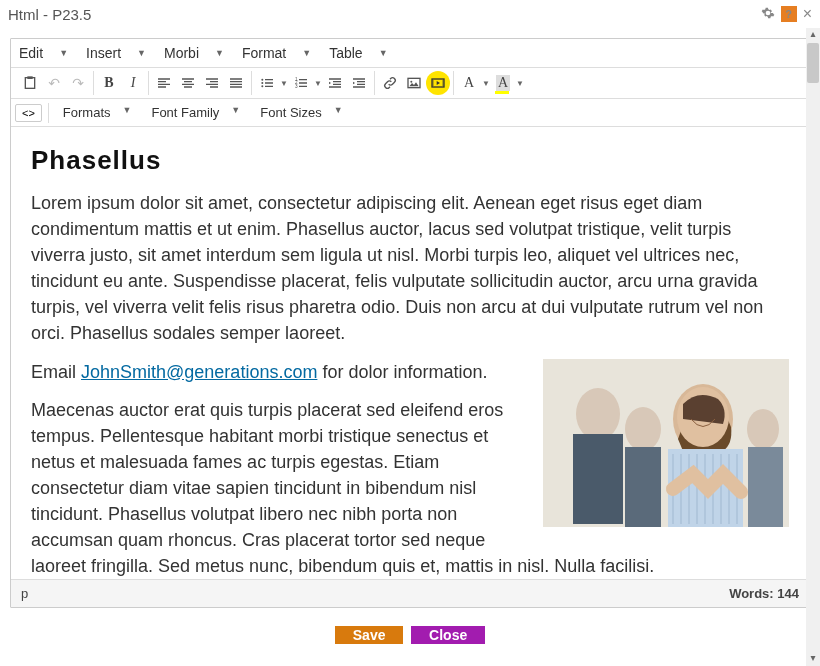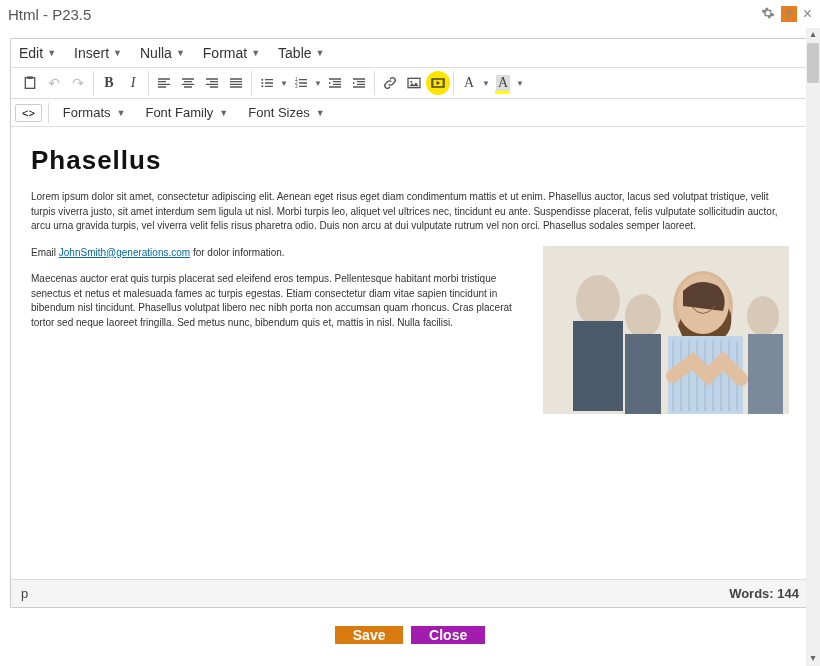--- a/index.html
+++ b/index.html
@@ -3,39 +3,39 @@
 <meta charset="utf-8">
 <style>
 * { box-sizing: border-box; margin: 0; padding: 0; }
 body { font-family: Arial, sans-serif; font-size: 13px; background: #fff; width: 820px; height: 666px; overflow: hidden; position: relative; }
 .titlebar { height: 28px; display: flex; align-items: center; padding: 12px 8px; color: #555; }
 .titlebar .title { font-size: 15px; flex: 1; }
 .titlebar .icon { margin-left: 6px; color: #888; cursor: pointer; }
 .help-badge { background: #e67e22; color: #fff; width: 16px; height: 16px; display: inline-flex; align-items: center; justify-content: center; font-size: 11px; font-weight: bold; }
 .editor-wrap { border: 1px solid #ccc; margin: 10px; border-radius: 1px; position: relative; height: 570px; display:flex; flex-direction:column; }
 .menubar { border-bottom: 1px solid #ddd; padding: 6px 8px; display: flex; gap: 18px; }
-.menu-item { font-size: 14px; cursor: pointer; color: #333; display: flex; align-items: center; gap: 4px; }
+.menu-item { font-size: 14px; cursor: pointer; color: #333; display: flex; align-items: center; gap: 16px; }
 .caret { font-size: 9px; color: #666; }
 .toolbar { border-bottom: 1px solid #ddd; padding: 3px 4px; display: flex; align-items: center; flex-wrap: wrap; gap: 0; }
 .tool-group { display: flex; align-items: center; border-right: 1px solid #ddd; padding: 0 3px; }
 .tool-group:last-child { border-right: none; }
 .tbtn { width: 24px; height: 24px; display: inline-flex; align-items: center; justify-content: center; cursor: pointer; border-radius: 2px; color: #444; font-size: 14px; position: relative; }
 .tbtn.bold { font-weight: bold; font-family: Georgia, serif; }
 .tbtn.italic { font-style: italic; font-family: Georgia, serif; }
 .tbtn.highlighted { background: radial-gradient(circle, #ffe400 50%, #ffe400 50%); border-radius: 50%; }
 .tbtn svg { width: 16px; height: 16px; }
 .dropdown-caret { font-size: 8px; color: #666; width: 10px; display: inline-flex; align-items: center; justify-content: center; cursor: pointer; }
 .toolbar2 { border-bottom: 1px solid #ddd; padding: 3px 4px; display: flex; align-items: center; gap: 4px; }
 .code-toggle { border: 1px solid #ccc; padding: 2px 6px; font-size: 11px; cursor: pointer; border-radius: 2px; }
-.select-btn { border: none; background: none; padding: 3px 8px; font-size: 13px; cursor: pointer; display: flex; align-items: center; gap: 6px; color: #333; }
+.select-btn { border: none; background: none; padding: 3px 8px; font-size: 13px; cursor: pointer; display: flex; align-items: flex-start; gap: 12px; color: #333; }
 .select-btn .caret { font-size: 9px; }
 .divider { width: 1px; height: 20px; background: #ddd; margin: 0 2px; }
 .content-area { flex: 1; overflow: auto; padding: 18px 20px; position: relative; }
 .content-area h1 { font-family: Arial Black, Arial, sans-serif; font-size: 26px; font-weight: 900; letter-spacing: 1px; margin-bottom: 14px; color: #111; }
-.content-area p { font-size: 10px; line-height: 1.45; color: #333; margin-bottom: 12px; }
+.content-area p { font-size: 18px; line-height: 1.45; color: #333; margin-bottom: 12px; }
 .content-area a { color: #0369a1; text-decoration: underline; }
 .float-img { float: right; width: 246px; height: 168px; margin: 0 0 10px 14px; background: linear-gradient(135deg,#e8e0d0 0%, #d0c8b8 40%, #b8d4e8 100%); position: relative; overflow: hidden; }
 .float-img svg { width: 100%; height: 100%; }
 .statusbar { border-top: 1px solid #ddd; background: #f5f5f5; padding: 6px 10px; display: flex; justify-content: space-between; font-size: 13px; color: #444; }
 .statusbar .words { font-weight: bold; text-align: right; }
 .footer-btns { text-align: center; padding: 8px; }
 .btn { display: inline-block; padding: 1px 18px; border: none; color: #fff; font-size: 14px; cursor: pointer; margin: 0 2px; font-weight: bold; }
 .btn-save { background: #d87a0d; }
 .btn-close { background: #a21caf; }
 .scrollbar-v { position: absolute; right: 0; top: 28px; bottom: 0; width: 14px; background: #f0f0f0; }
@@ -62,21 +62,21 @@
   <div class="menubar">
     <div class="menu-item">
         <span>Edit</span>
         <span class="caret">▼</span>
       </div>
     <div class="menu-item">
         <span>Insert</span>
         <span class="caret">▼</span>
       </div>
     <div class="menu-item">
-        <span>Nulla</span>
+        <span>Morbi</span>
         <span class="caret">▼</span>
       </div>
     <div class="menu-item">
         <span>Format</span>
         <span class="caret">▼</span>
       </div>
     <div class="menu-item">
         <span>Table</span>
         <span class="caret">▼</span>
       </div>

